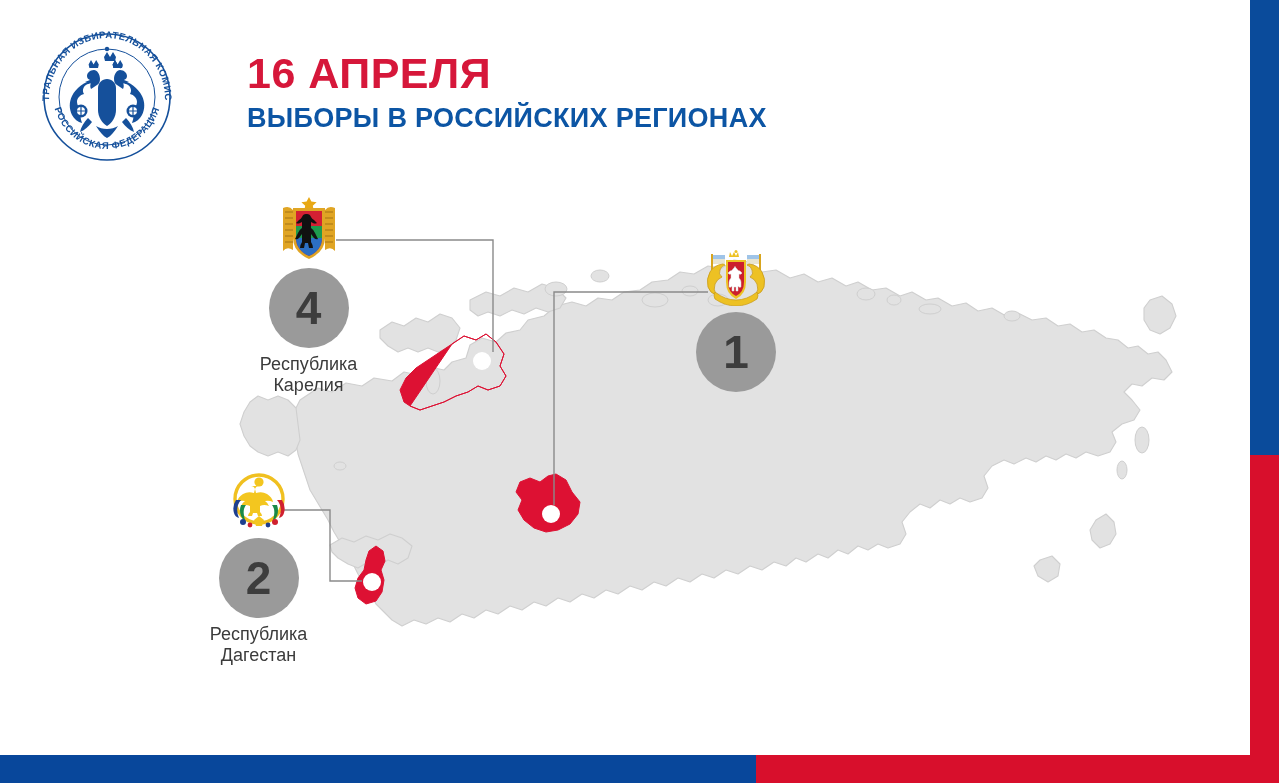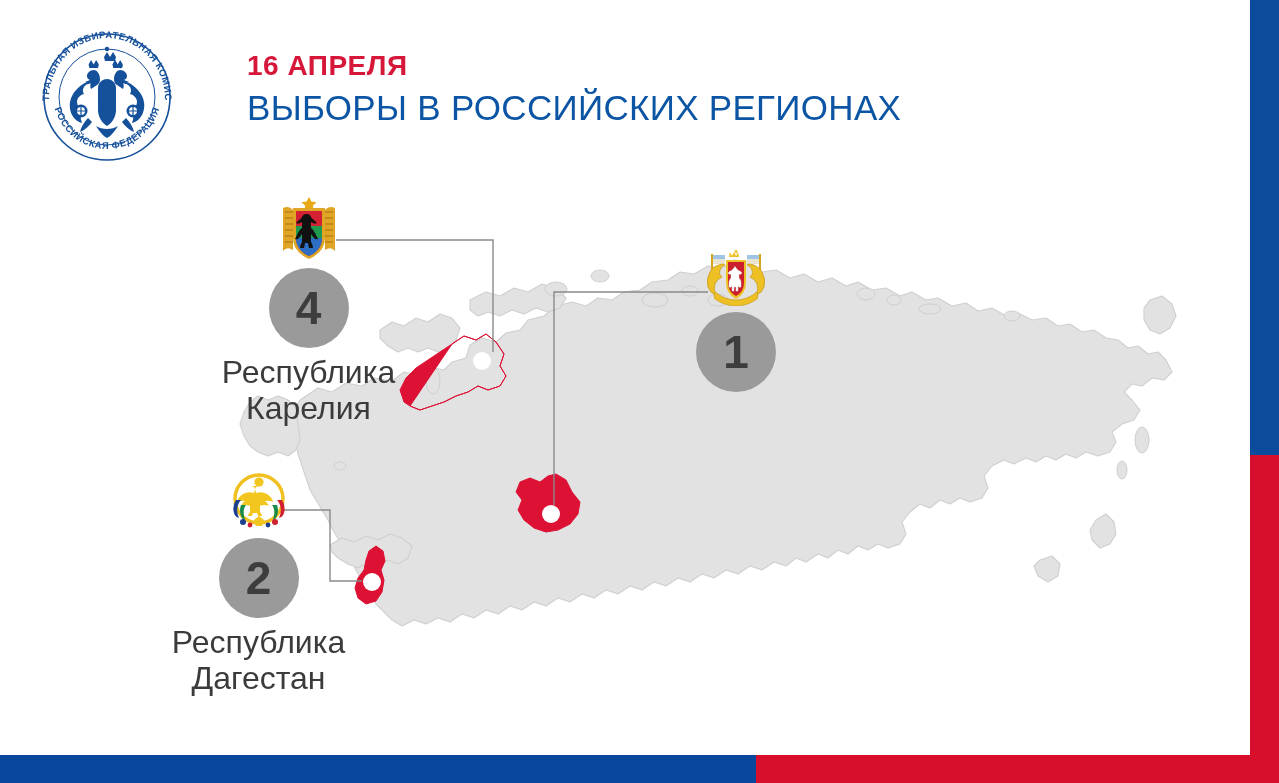--- a/index.html
+++ b/index.html
@@ -17,45 +17,45 @@
   .edge-bar-right.blue{top:0;height:455px;background:#0a4b9b;}
   .edge-bar-right.red{top:455px;height:328px;background:#d80f2c;}
   .bottom-bar{position:absolute;left:0;bottom:0;height:28px;}
   .bottom-bar.blue{left:0;width:756px;background:#08479b;}
   .bottom-bar.red{left:756px;width:523px;background:#d80f2c;}
 
   
   .logo{position:absolute;left:36px;top:22px;width:142px;height:148px;}
   .title-block{position:absolute;left:247px;top:52px;}
   .title-main{
-    font-size:28px;font-weight:bold;color:#d6173a;
+    font-size:43px;font-weight:bold;color:#d6173a;
     letter-spacing:0.5px;line-height:1.0;margin:0;
     font-family:"Liberation Sans","DejaVu Sans",sans-serif;
   }
   .title-sub{
-    font-size:35px;font-weight:normal;color:#0c55a4;
+    font-size:27px;font-weight:bold;color:#0c55a4;
     letter-spacing:0.3px;line-height:1.0;margin:10px 0 12px 0;
   }
 
   
   .map-layer{position:absolute;left:0;top:0;width:1279px;height:783px;}
 
   
   .marker{position:absolute;text-align:center;}
   .emblem{margin:0 auto;display:block;}
   .num-circle{
     width:80px;height:80px;border-radius:50%;
     background:#9a9a9a;margin:6px auto 0 auto;
     display:flex;align-items:center;justify-content:center;
     color:#3d3d3d;font-size:46px;font-weight:bold;
     font-family:"Liberation Sans","DejaVu Sans",sans-serif;
     line-height:1;
   }
   .marker-label{
-    margin-top:6px;color:#3b3b3b;font-size:32px;line-height:1.14;
+    margin-top:6px;color:#3b3b3b;font-size:18px;line-height:1.14;
     white-space:pre-line;font-weight:normal;
   }
 
   .m-karelia{left:166px;top:196px;width:285px;}
   .m-karelia .emblem{width:60px;height:66px;}
   .m-sverdlovsk{left:586px;top:250px;width:300px;}
   .m-sverdlovsk .emblem{width:70px;height:56px;}
   .m-dagestan{left:116px;top:472px;width:285px;}
   .m-dagestan .emblem{width:66px;height:60px;}
 </style>

